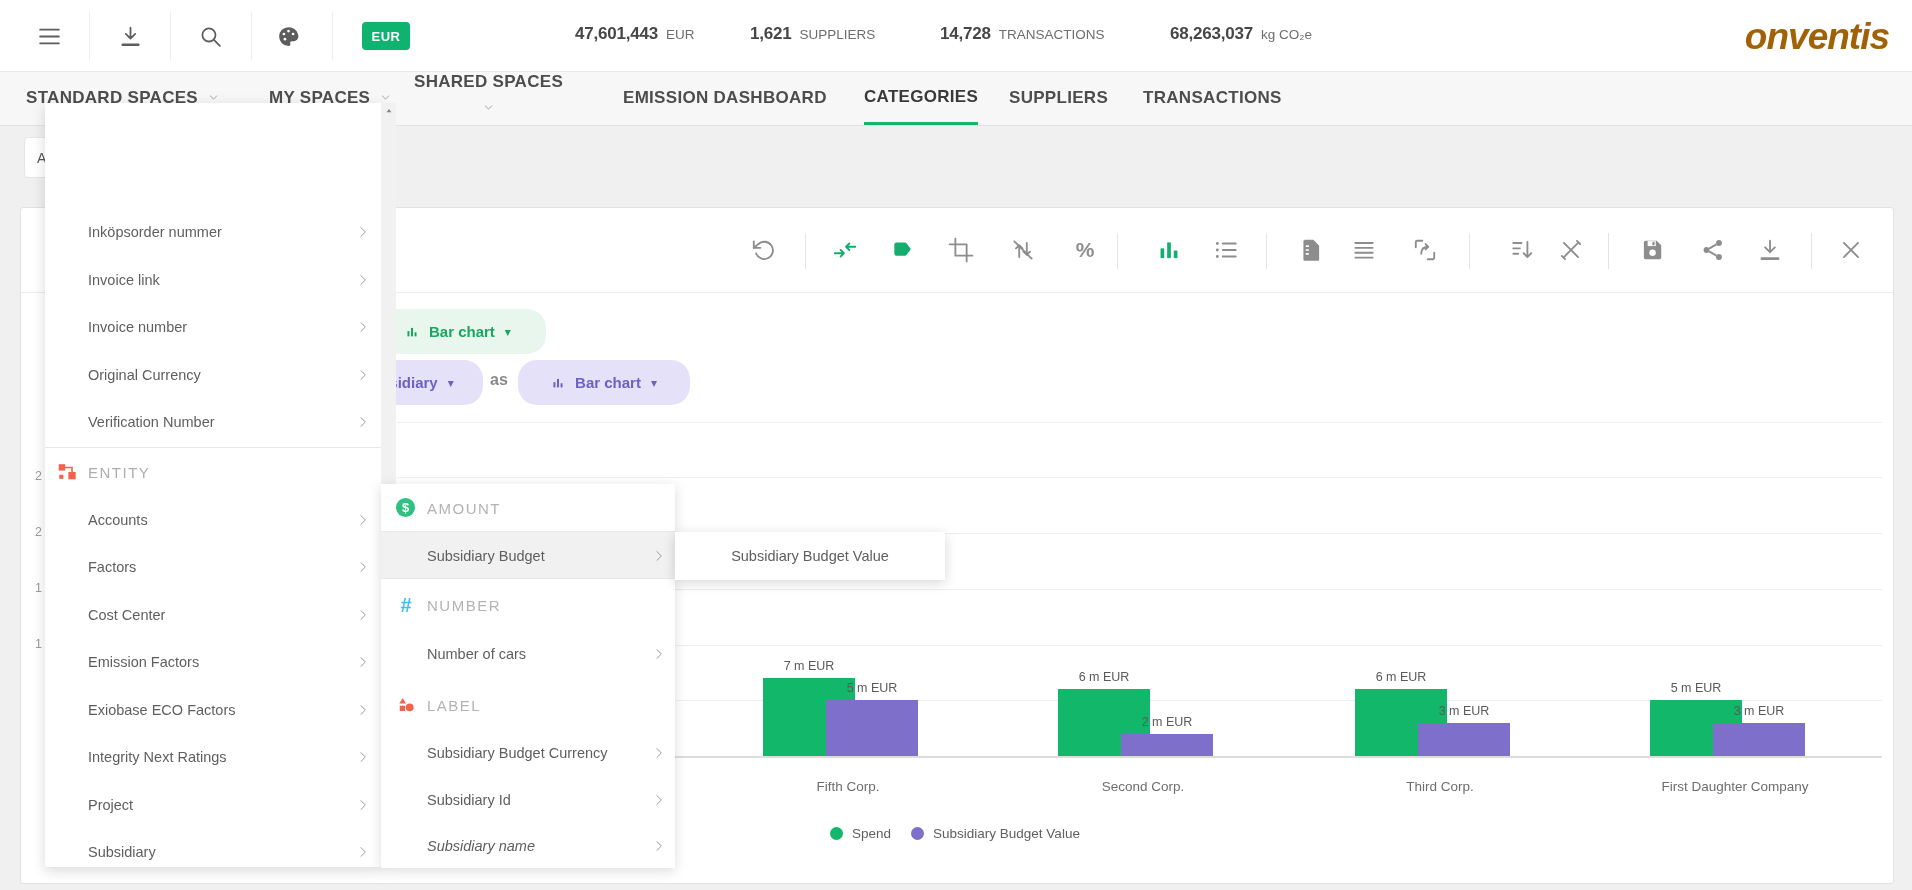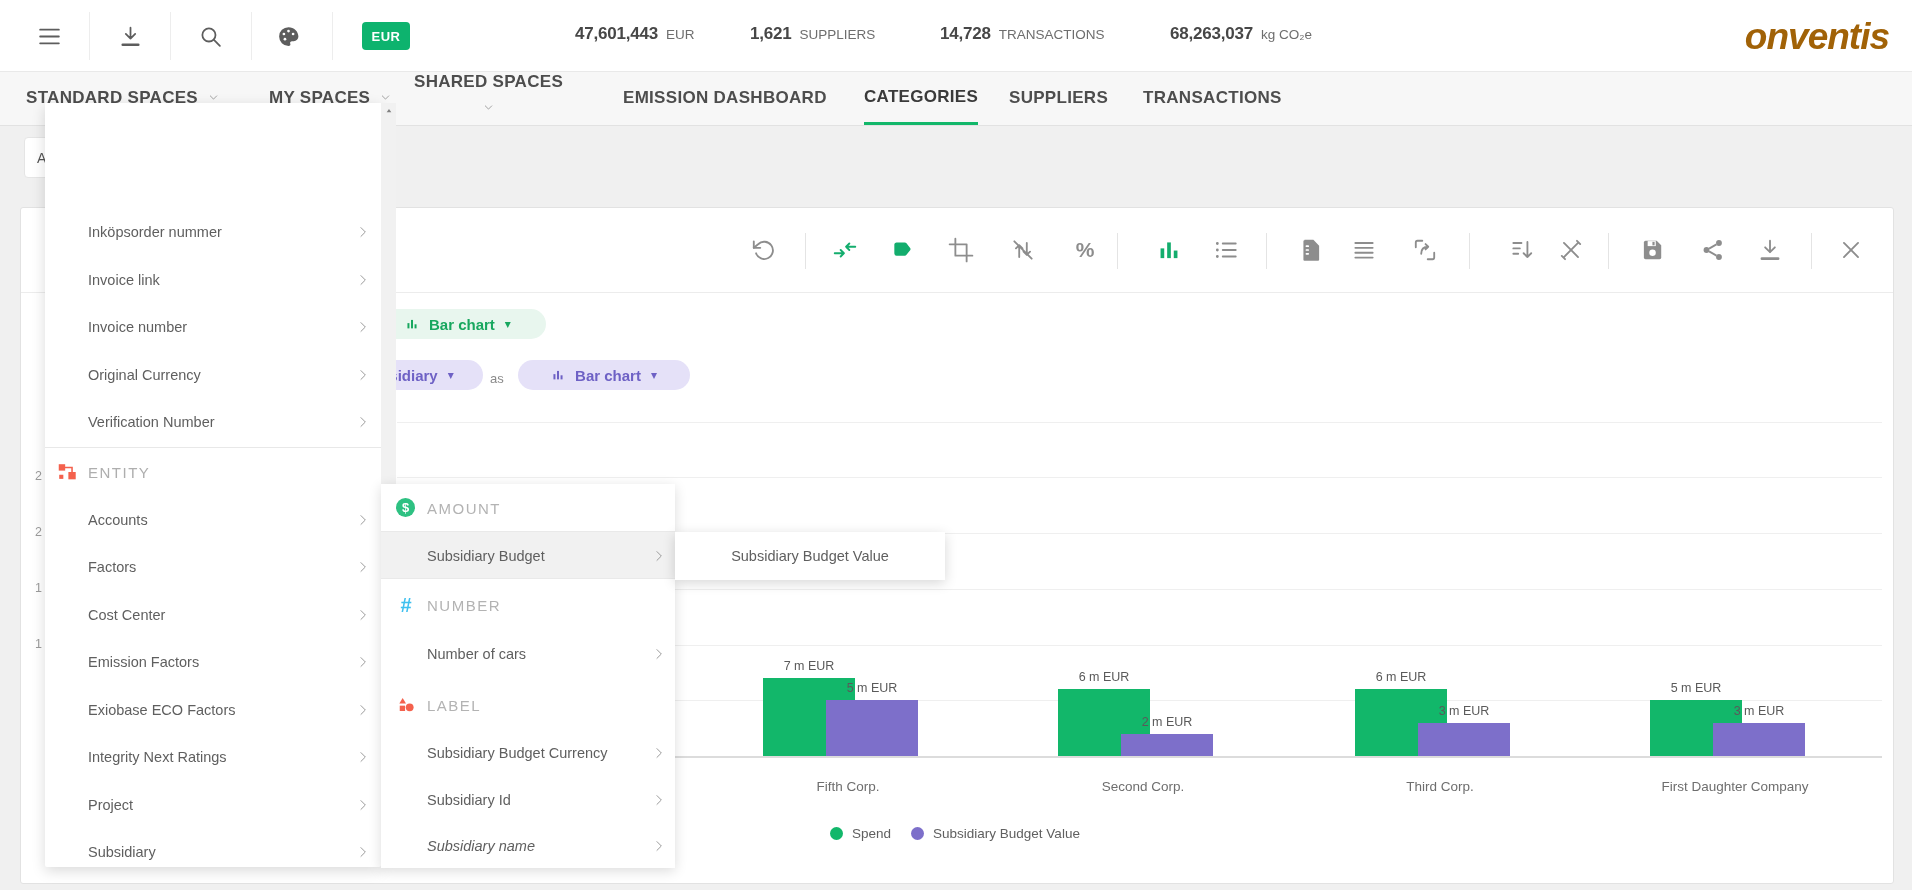--- a/index.html
+++ b/index.html
@@ -35,27 +35,27 @@
 
   
   .panel{position:absolute;left:20px;top:207px;width:1874px;height:677px;background:#fff;border:1px solid #e2e2e2;border-radius:3px;z-index:1;}
   .tool-sep{position:absolute;left:21px;top:292px;width:1872px;height:1px;background:#ececec;z-index:2;}
   .tb{position:absolute;top:237px;width:26px;height:26px;color:#8d8d8d;z-index:2;cursor:pointer;}
   .tb.green{color:#13ad6d;}
   .tb-vdiv{position:absolute;top:233px;width:1px;height:36px;background:#e4e4e4;z-index:2;}
   .pct{font-size:21px;font-weight:600;line-height:26px;display:block;text-align:center;}
 
   
-  .pill{position:absolute;height:30px;border-radius:19px;display:flex;align-items:center;z-index:3;cursor:pointer;}
+  .pill{position:absolute;height:45px;border-radius:19px;display:flex;align-items:center;z-index:3;cursor:pointer;}
   .pill .icn{width:14px;height:14px;}
   .pill .caret{font-size:12px;line-height:1;}
   .pill-green{background:#e8f6ee;color:#18a75f;}
   .pill-purple{background:#e5e1f8;color:#6e61c5;}
   .pill b{font-size:15px;white-space:nowrap;}
-  .as-label{position:absolute;left:490px;top:371px;font-size:13px;font-weight:normal;color:#8a8a8a;z-index:3;}
+  .as-label{position:absolute;left:490px;top:371px;font-size:16px;font-weight:bold;color:#8a8a8a;z-index:3;}
 
   
   #chart-layer{position:absolute;left:0;top:0;width:1912px;height:890px;z-index:2;pointer-events:none;}
 
   
   .menu1{position:absolute;left:45px;top:103px;width:336px;height:764px;background:#fff;z-index:10;
          box-shadow:0 4px 14px rgba(0,0,0,.15);overflow:hidden;border-radius:0 0 2px 2px;}
   .scrollbar{position:absolute;left:381px;top:103px;width:15px;height:764px;background:#f1f1f1;z-index:10;}
   .scroll-up{position:absolute;left:0;top:0;width:15px;height:16px;display:flex;align-items:center;justify-content:center;
              color:#808080;cursor:pointer;}

